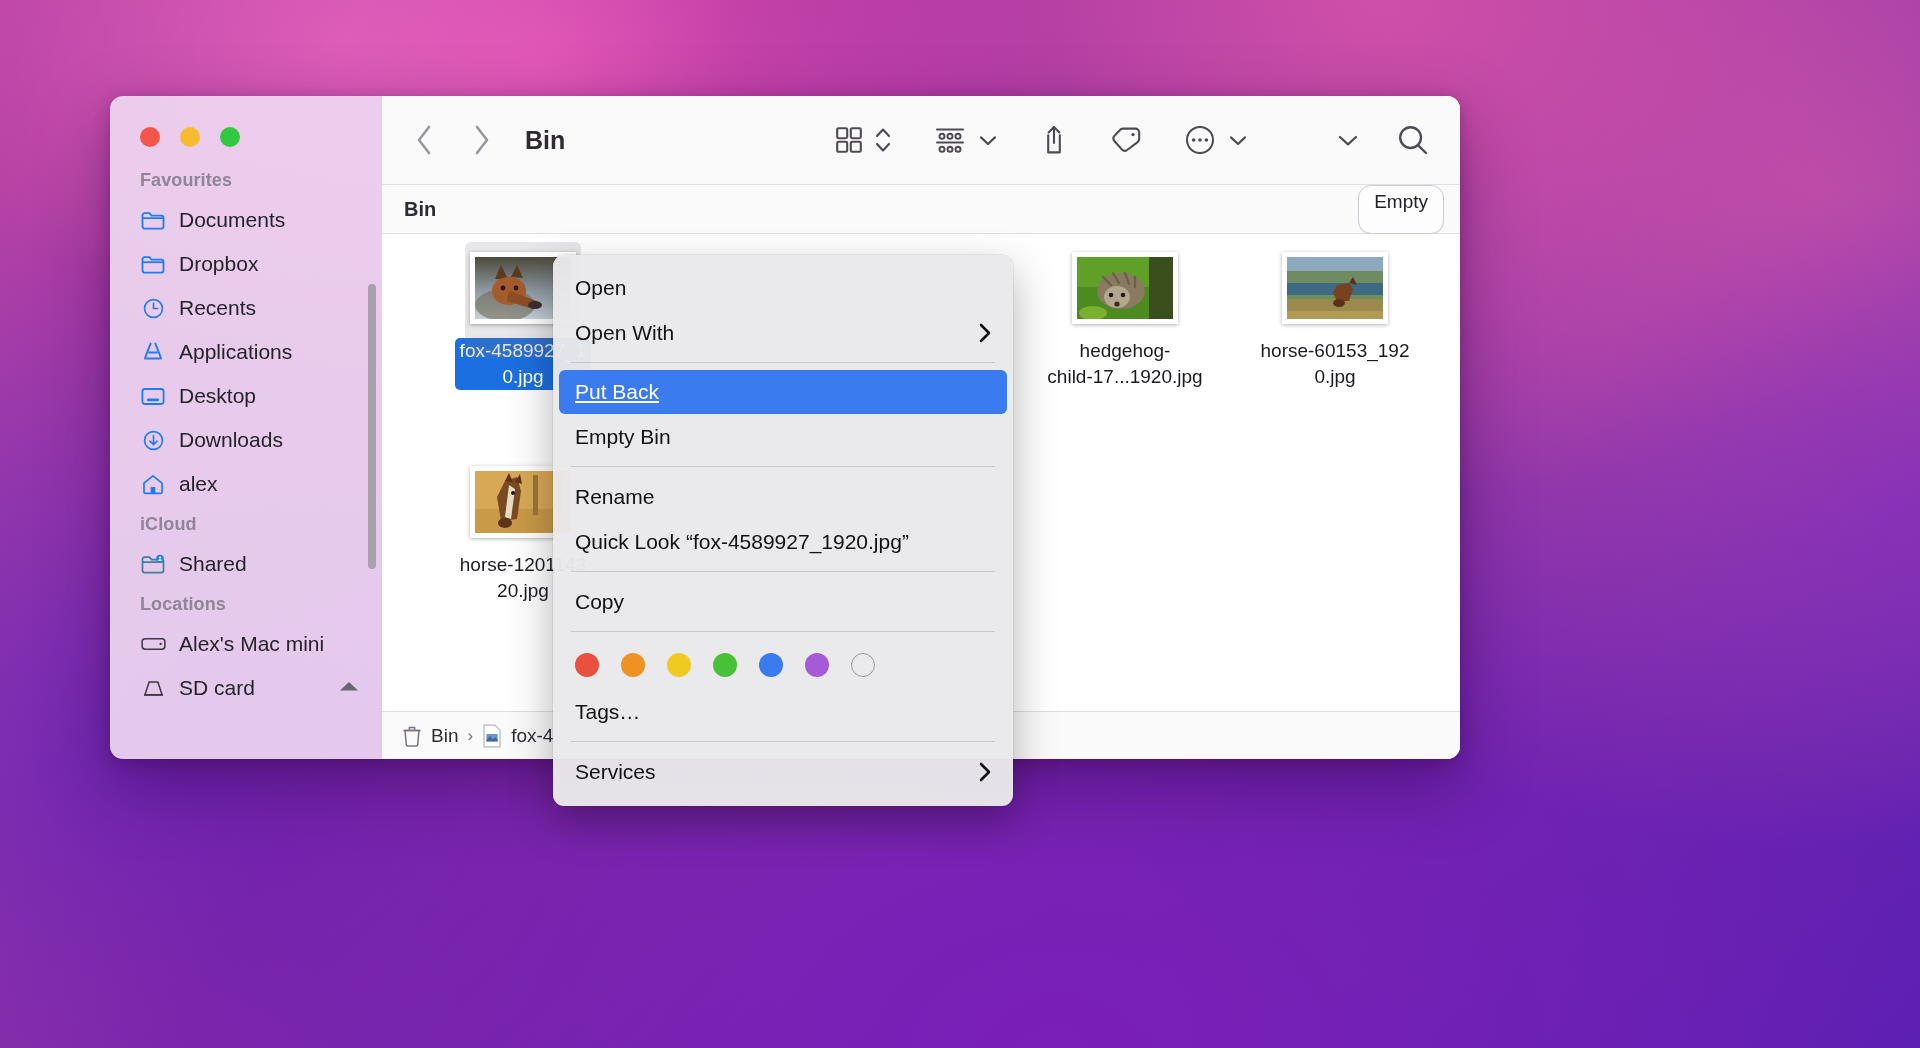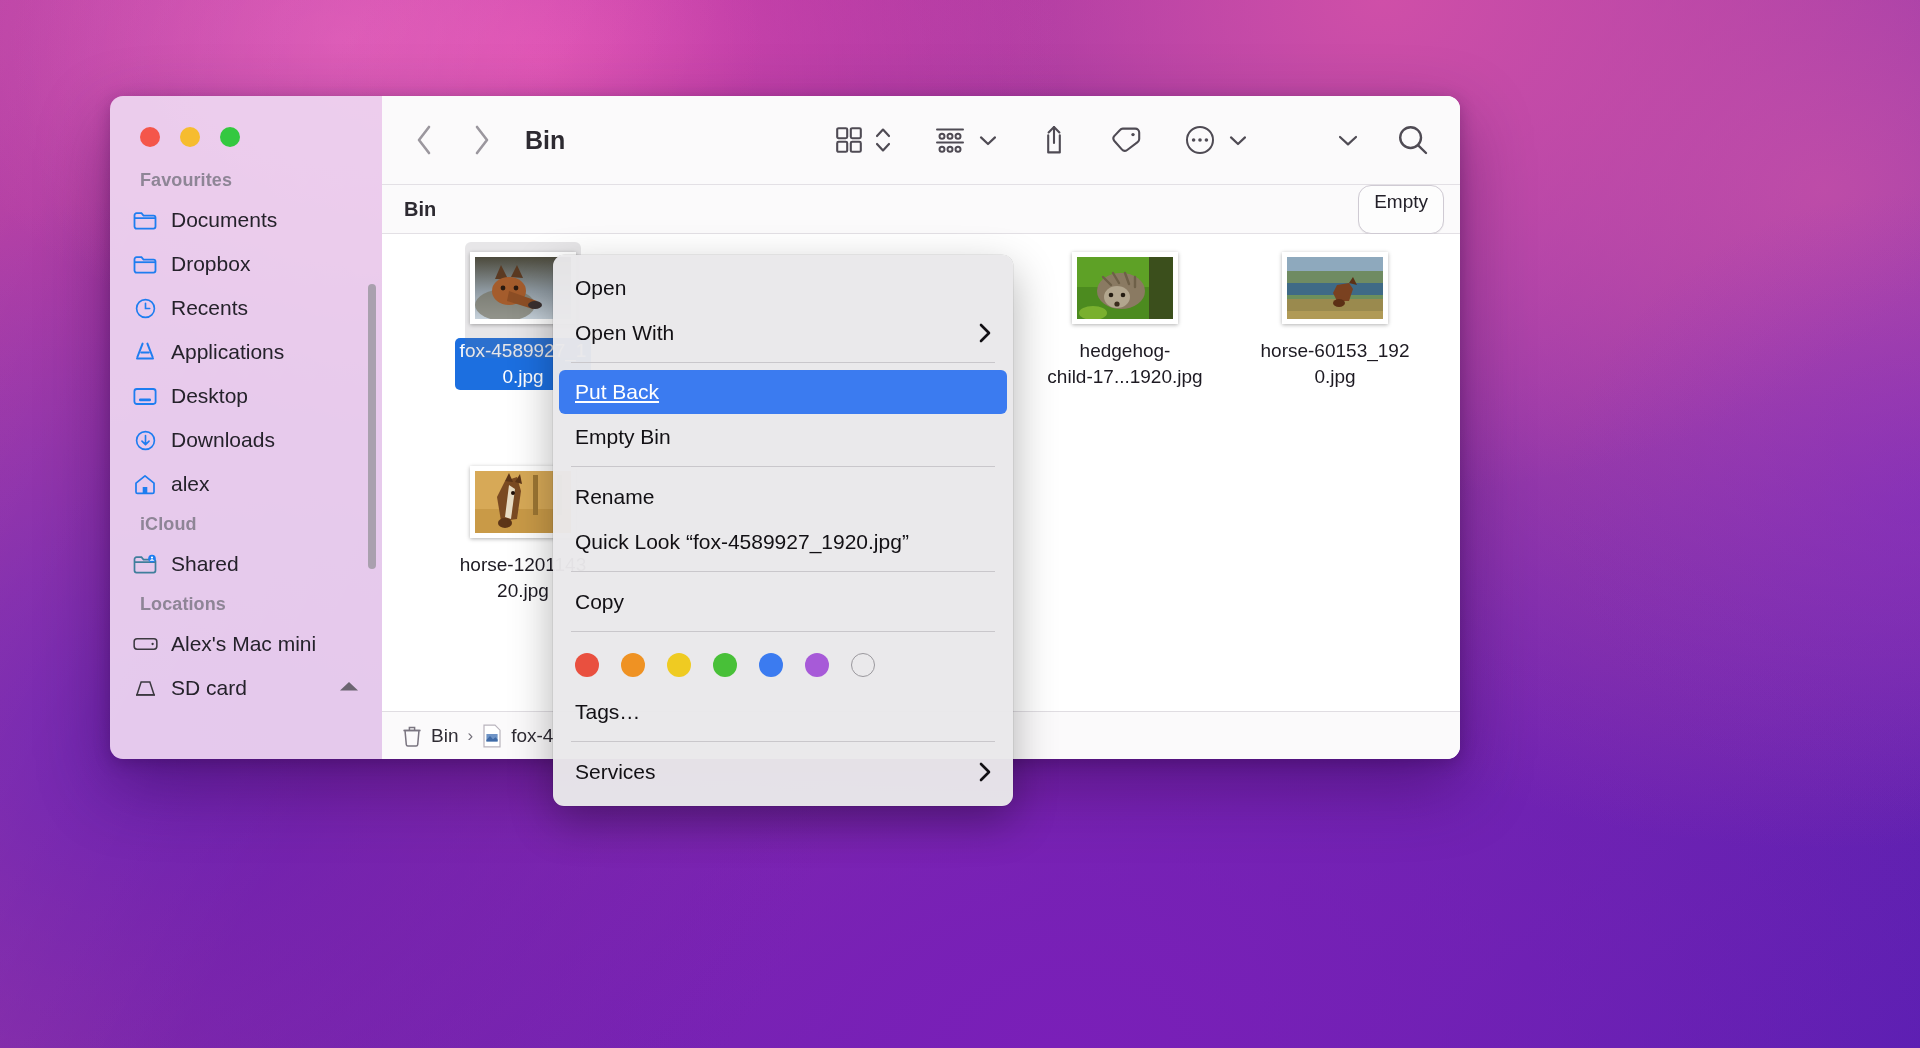--- a/index.html
+++ b/index.html
@@ -63,21 +63,21 @@
   .sb-section {
     font-size: 18px; font-weight: bold;
     color: #8e8596;
     padding: 8px 16px 7px 30px;
     letter-spacing: .1px;
   }
   .sb-item {
     display: flex; align-items: center;
     gap: 13px;
     height: 44px;
-    padding-left: 22px;
+    padding-left: 30px;
     font-size: 21px;
     color: #25222b;
     white-space: nowrap;
   }
   .sb-icon {
     width: 26px; height: 26px;
     flex: 0 0 26px;
     display: flex; align-items: center; justify-content: center;
     color: #1e7df0;
   }

